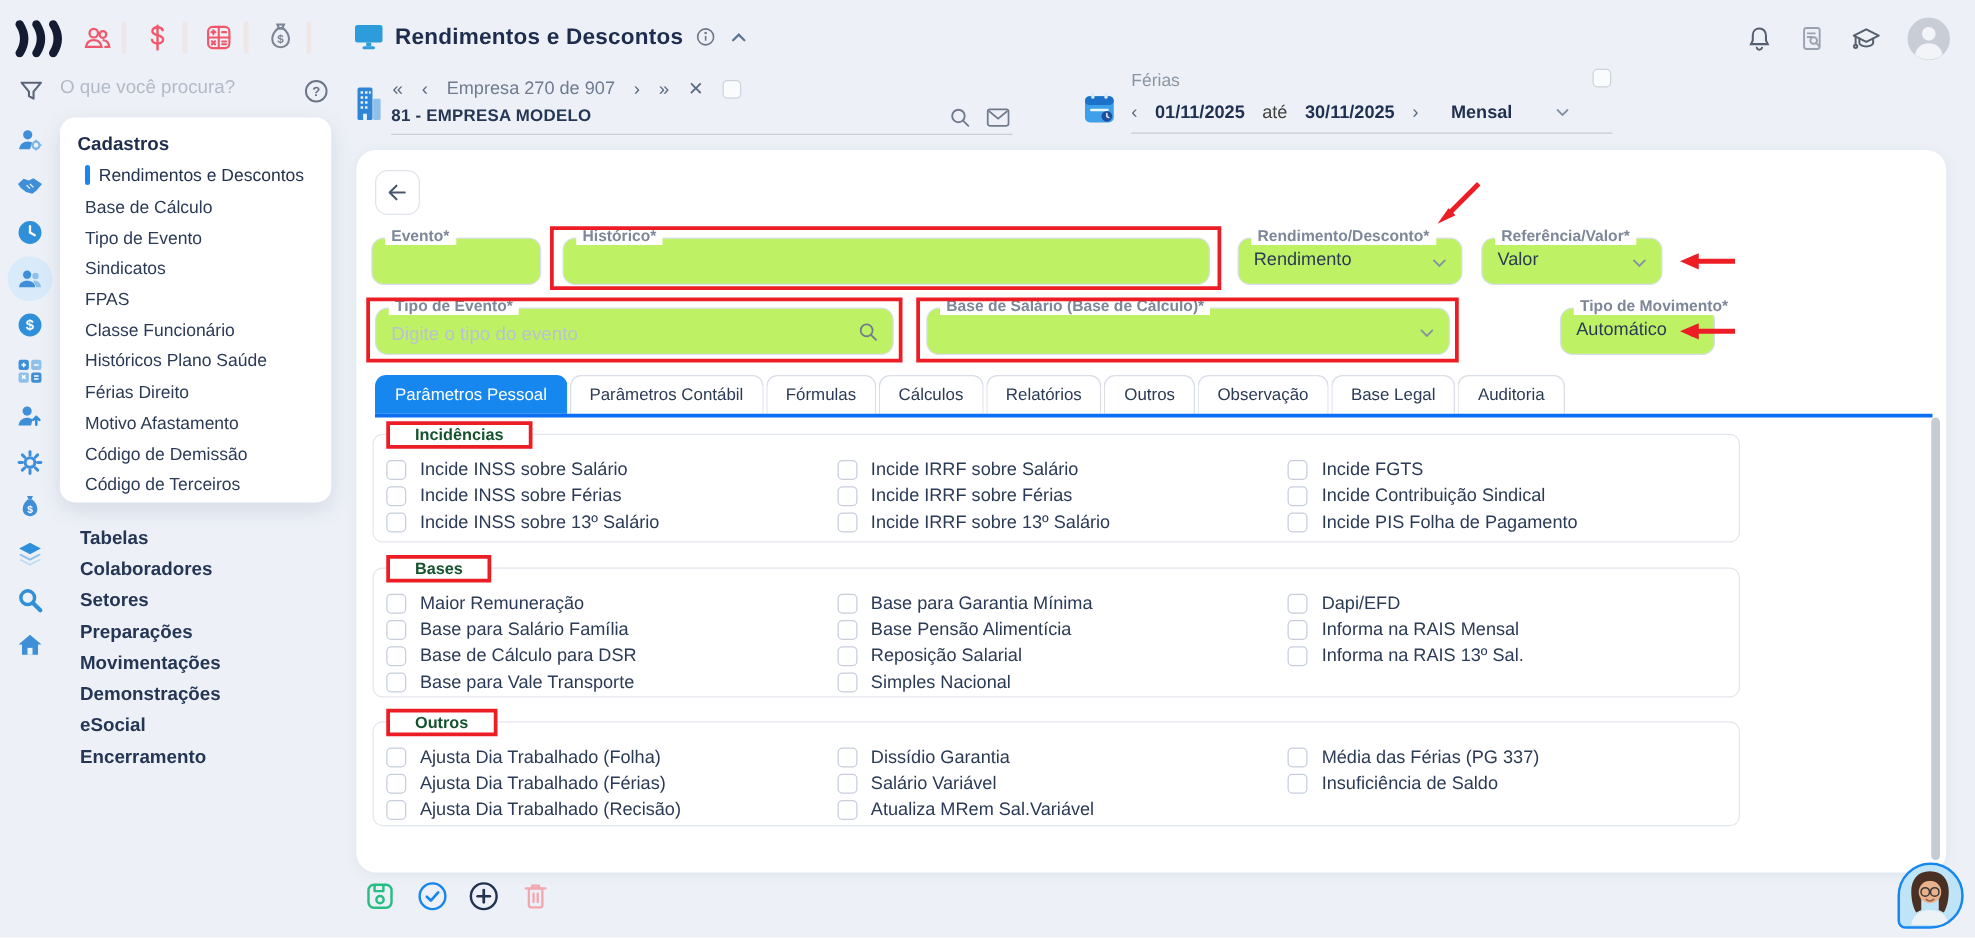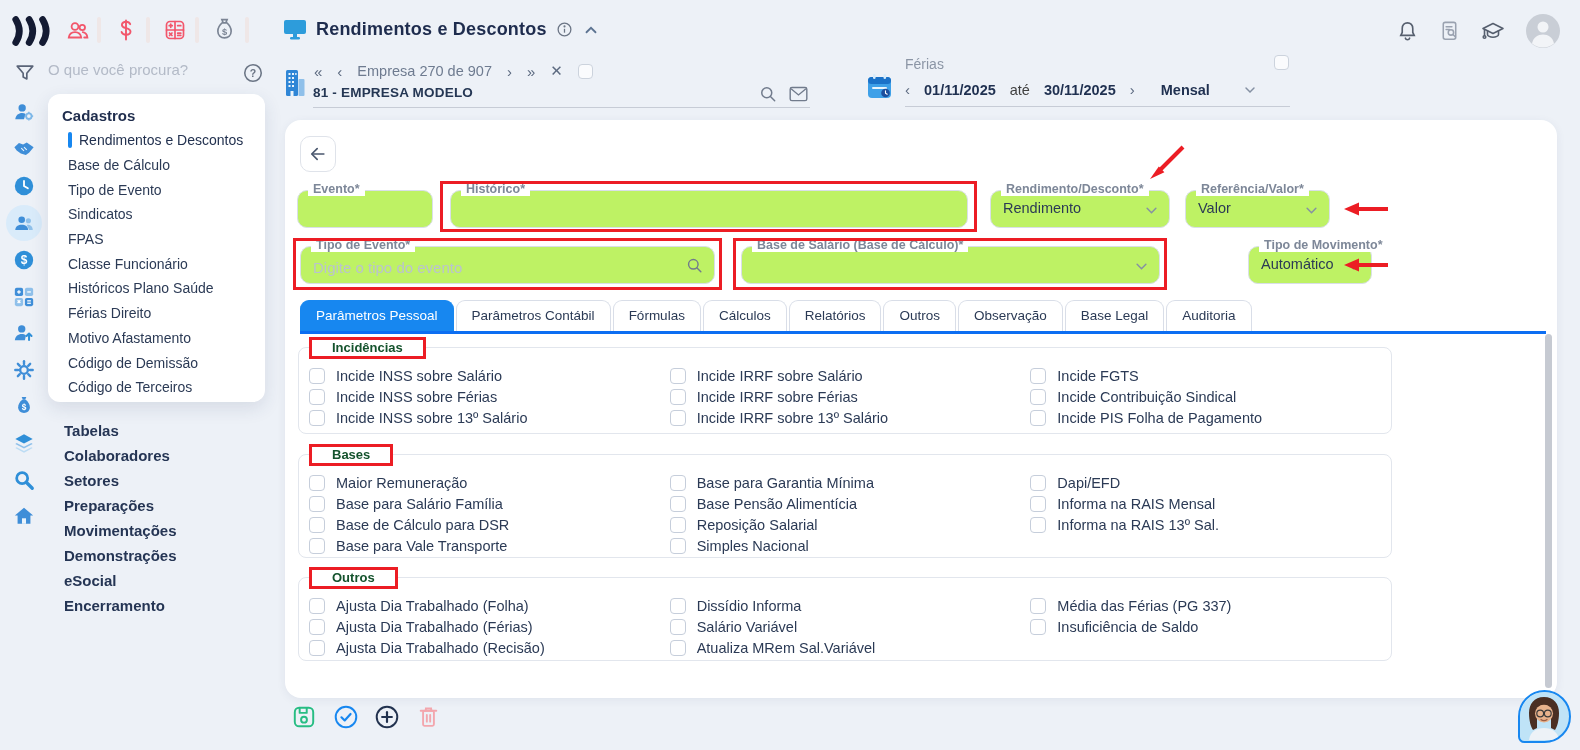--- a/index.html
+++ b/index.html
@@ -650,21 +650,21 @@
             <span class="cbl">Ajusta Dia Trabalhado (Férias)</span>
           </label>
         <label class="cb">
             <span class="box"></span>
             <span class="cbl">Ajusta Dia Trabalhado (Recisão)</span>
           </label>
       </div>
       <div class="fscol">
         <label class="cb">
             <span class="box"></span>
-            <span class="cbl">Dissídio Informa</span>
+            <span class="cbl">Dissídio Garantia</span>
           </label>
         <label class="cb">
             <span class="box"></span>
             <span class="cbl">Salário Variável</span>
           </label>
         <label class="cb">
             <span class="box"></span>
             <span class="cbl">Atualiza MRem Sal.Variável</span>
           </label>
       </div>

